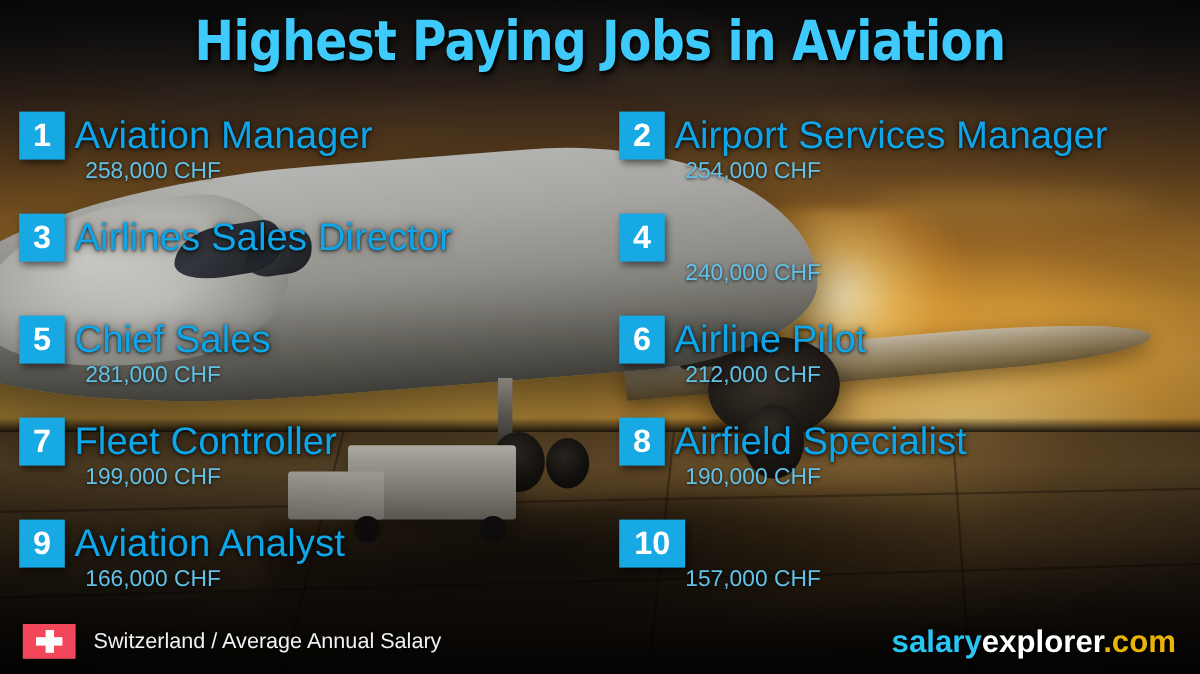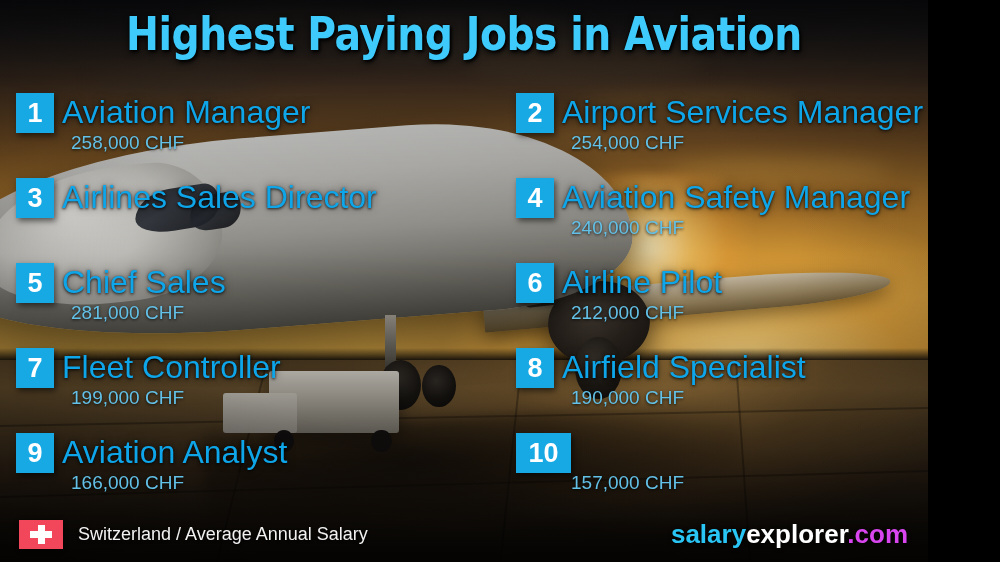--- a/index.html
+++ b/index.html
@@ -1,21 +1,21 @@
 <!DOCTYPE html>
 <html><head>
 <meta charset="utf-8">
 <style>
   * { margin:0; padding:0; box-sizing:border-box; }
   html,body { width:1000px; height:562px; overflow:hidden; background:#000; }
   body { font-family:"Liberation Sans", sans-serif; }
 
   #poster{
     position:relative;
-    width:928px; height:562px;
+    width:1000px; height:562px;
     overflow:hidden;
     background:#120d08;
     padding-left:40px;
   }
 
   
   .bg{ position:absolute; inset:0; overflow:hidden; }
   .bg-sky2{
     position:absolute; left:0; top:0; width:100%; height:66%;
     background:
@@ -277,21 +277,21 @@
   }
   .brand{
     position:absolute; right:20px; top:11px;
     font-size:26px; line-height:34px;
     font-weight:bold;
     white-space:nowrap;
     text-shadow:0 1px 4px rgba(0,0,0,.8);
   }
   .brand .b-salary{ color:#29c6f5;margin-top:31px; }
   .brand .b-explorer{ color:#ffffff; }
-  .brand .b-com{ color:#d946ef; }
+  .brand .b-com{ color:#eab308; }
 </style>
 </head>
 <body>
 
 <div id="poster">
 
   <div class="bg">
     <div class="bg-sky2"></div>
     <div class="cloud c1"></div>
     <div class="cloud c2"></div>
@@ -373,21 +373,20 @@
       <div class="col col-right">
 
         <div class="job">
           <div class="badge">2</div>
           <div class="job-title">Airport Services Manager</div>
           <div class="job-salary">254,000 CHF</div>
         </div>
 
         <div class="job">
           <div class="badge">4</div>
-          <div class="job-title">Aviation Safety Manager</div>
           <div class="job-salary">240,000 CHF</div>
         </div>
 
         <div class="job">
           <div class="badge">6</div>
           <div class="job-title">Airline Pilot</div>
           <div class="job-salary">212,000 CHF</div>
         </div>
 
         <div class="job">

